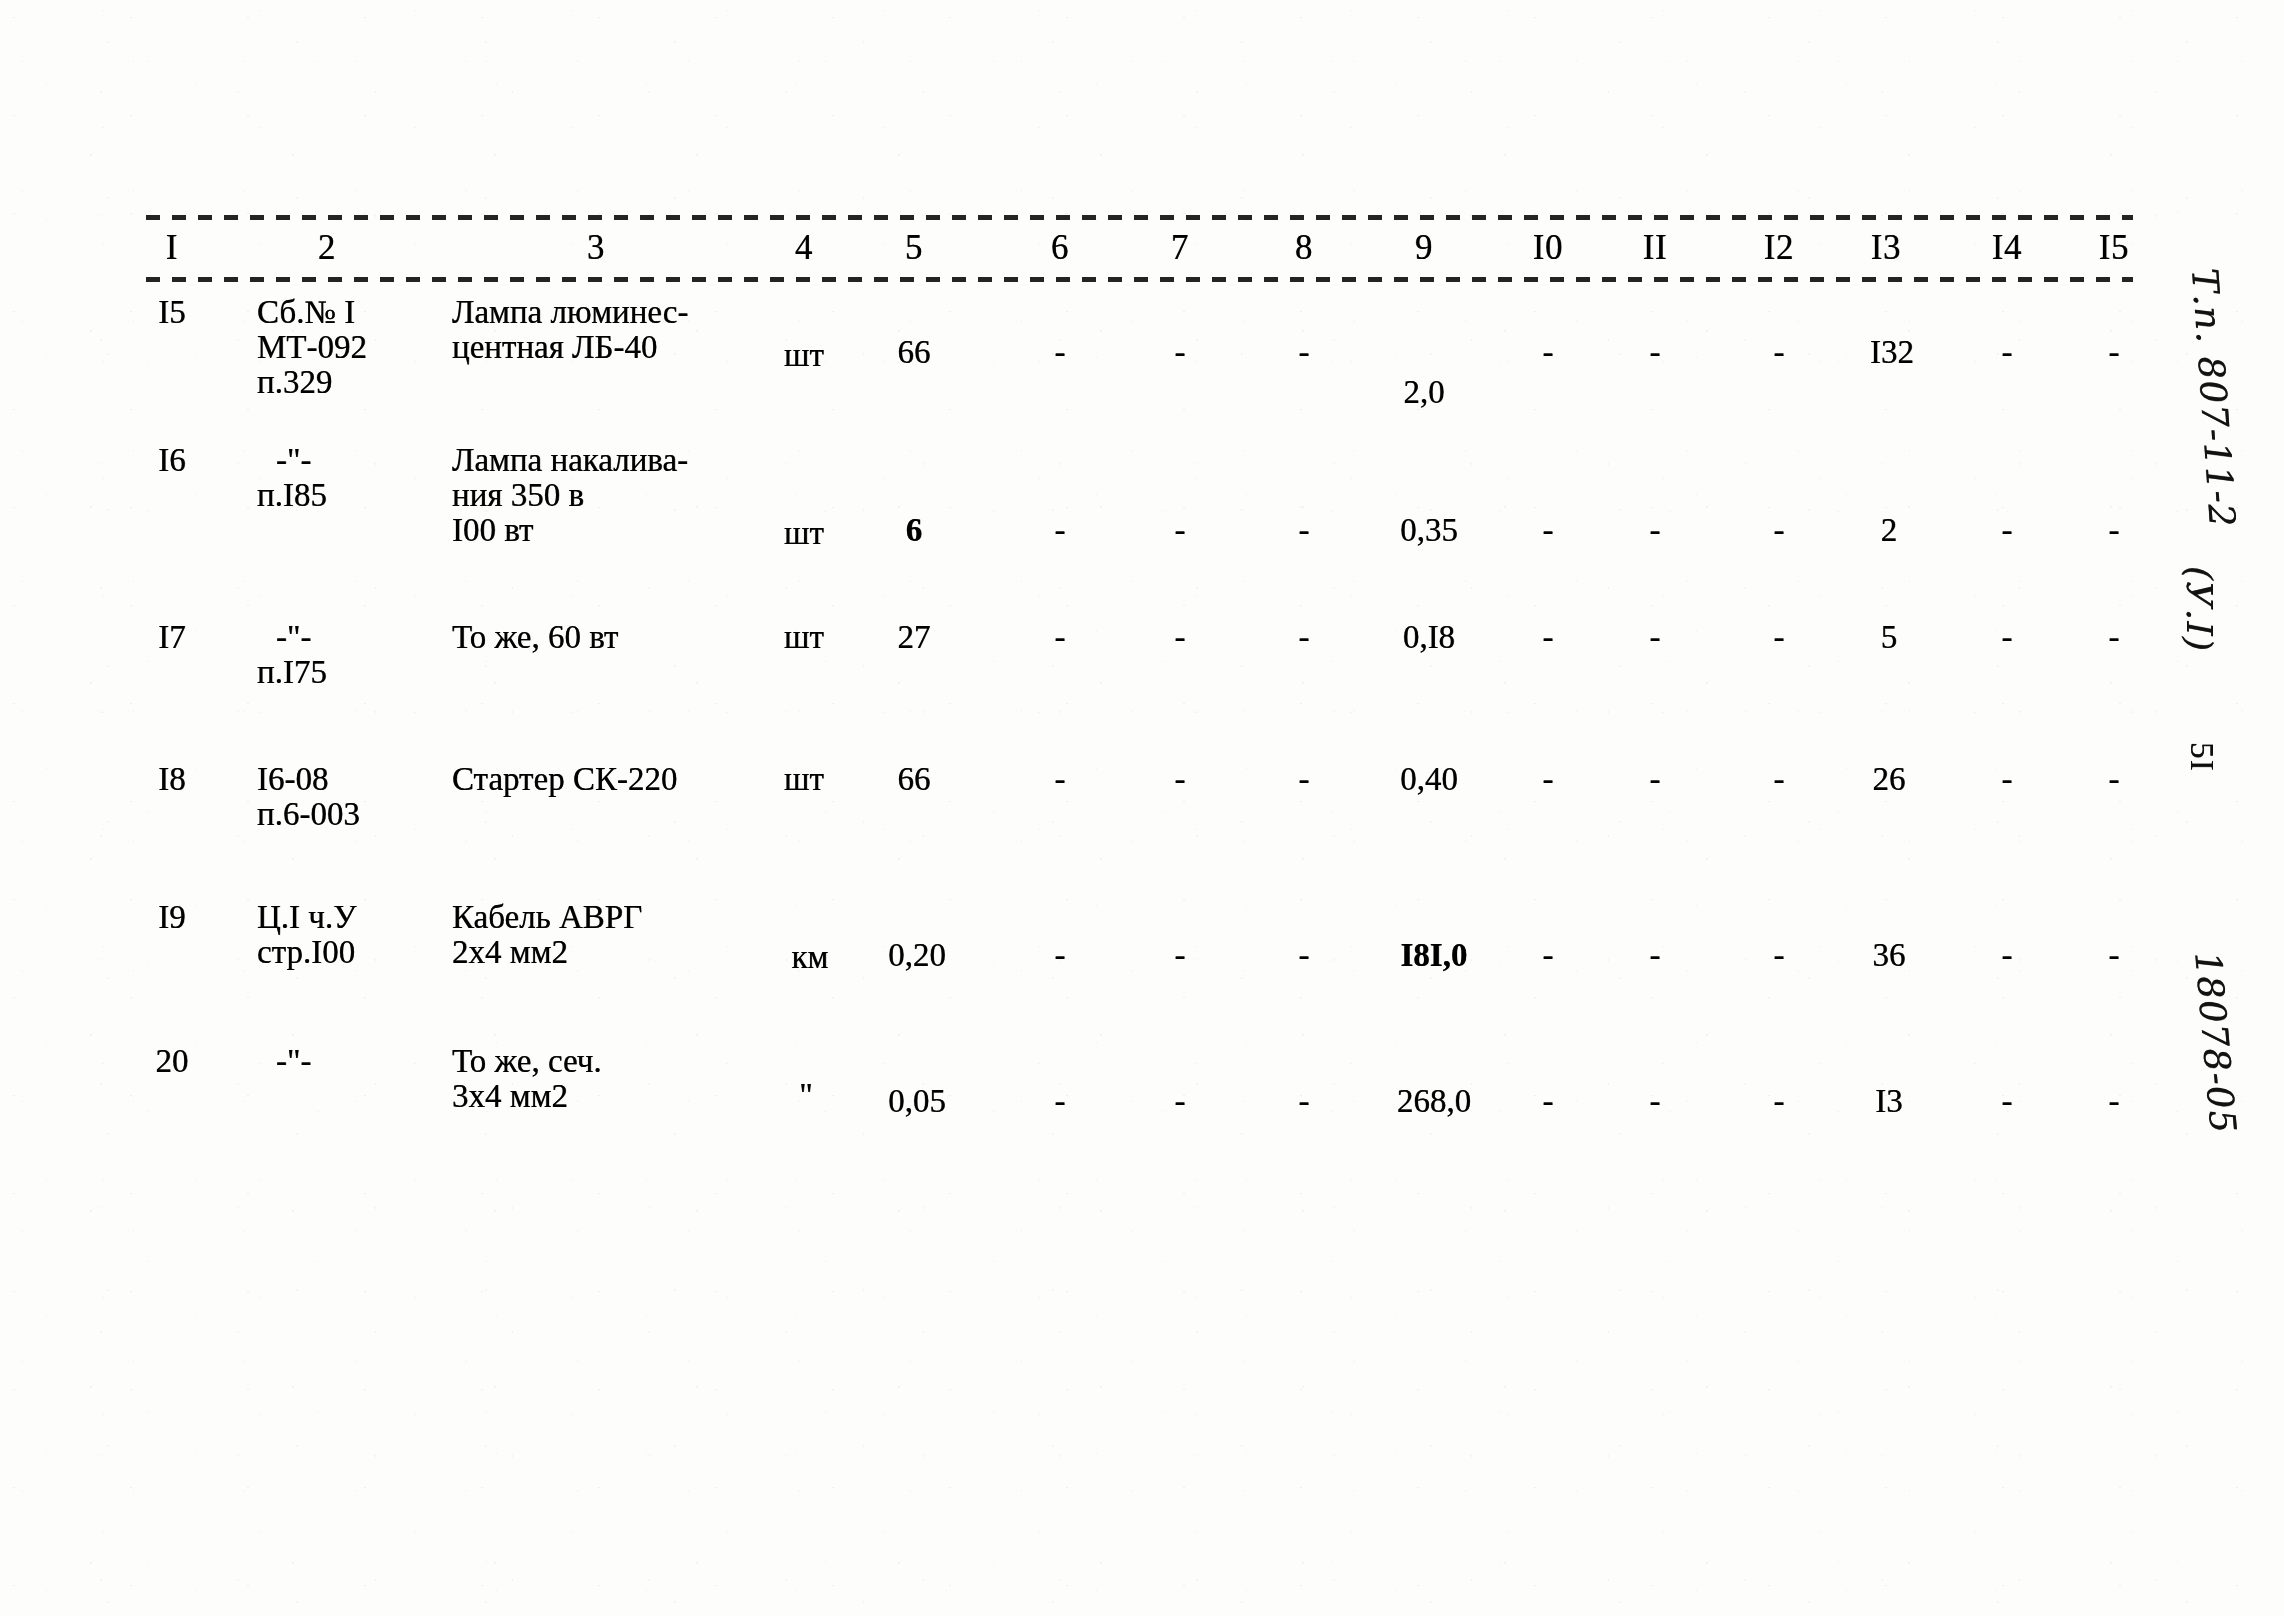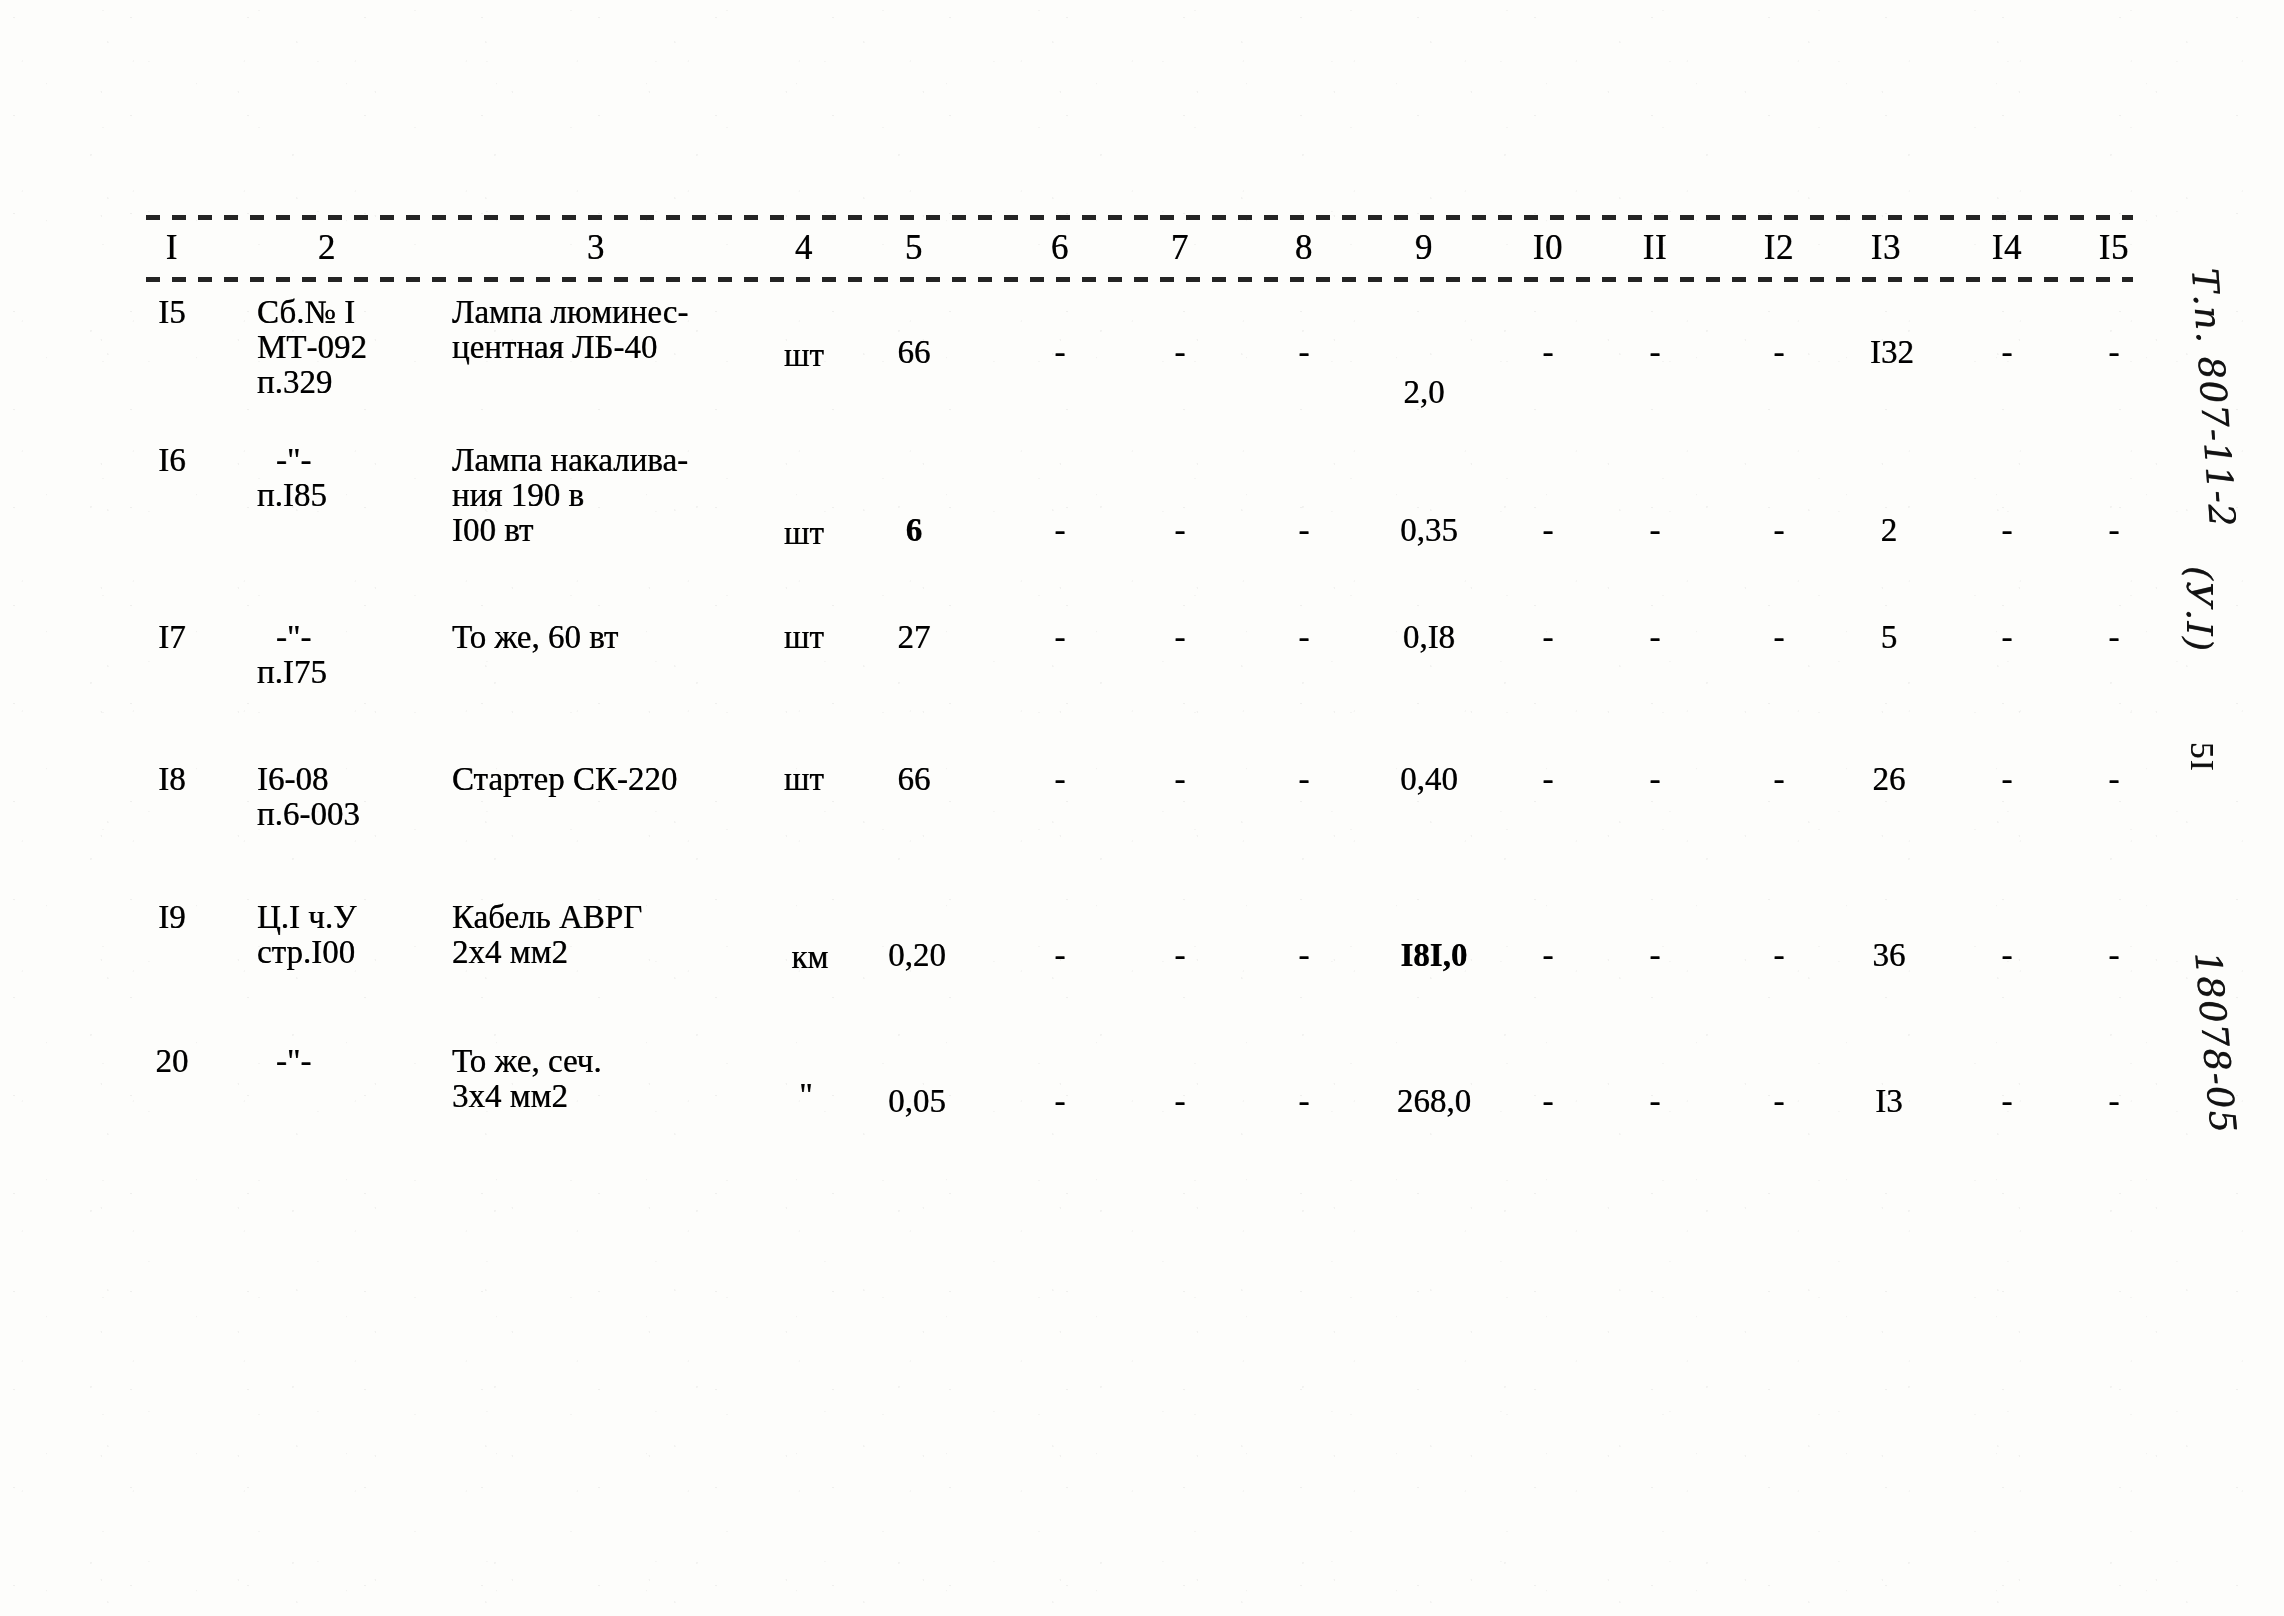--- a/index.html
+++ b/index.html
@@ -185,21 +185,21 @@
         <span class="cell c-center ink" style="left:1740px; top:40px;margin-left:6px;">I32</span>
         <span class="dash ink" style="left:1861px; top:40px;">-</span>
         <span class="dash ink" style="left:1968px; top:40px;">-</span>
       </div>
 
       <div class="trow" style="top:148px; height:143px;">
         <span class="cell c-center ink" style="left:26px;  top:0px;">I6</span>
         <span class="cell c-left ink" style="left:130px; top:0px;">-"-</span>
         <span class="cell c-left ink" style="left:111px; top:35px;">п.I85</span>
         <span class="cell c-left ink" style="left:306px; top:0px;">Лампа накалива-</span>
-        <span class="cell c-left ink" style="left:306px; top:35px;">ния 190 в</span>
+        <span class="cell c-left ink" style="left:306px; top:35px;">ния 350 в</span>
         <span class="cell c-left ink" style="left:306px; top:70px;">I00 вт</span>
         <span class="cell c-center ink" style="left:658px; top:73px;">шт</span>
         <span class="cell c-center ink" style="left:768px; top:70px; font-weight:700;">6</span>
         <span class="dash ink" style="left:914px; top:70px;">-</span>
         <span class="dash ink" style="left:1034px; top:70px;">-</span>
         <span class="dash ink" style="left:1158px; top:70px;">-</span>
         <span class="cell c-center ink" style="left:1283px; top:70px;">0,35</span>
         <span class="dash ink" style="left:1402px; top:70px;">-</span>
         <span class="dash ink" style="left:1509px; top:70px;">-</span>
         <span class="dash ink" style="left:1633px; top:70px;">-</span>

